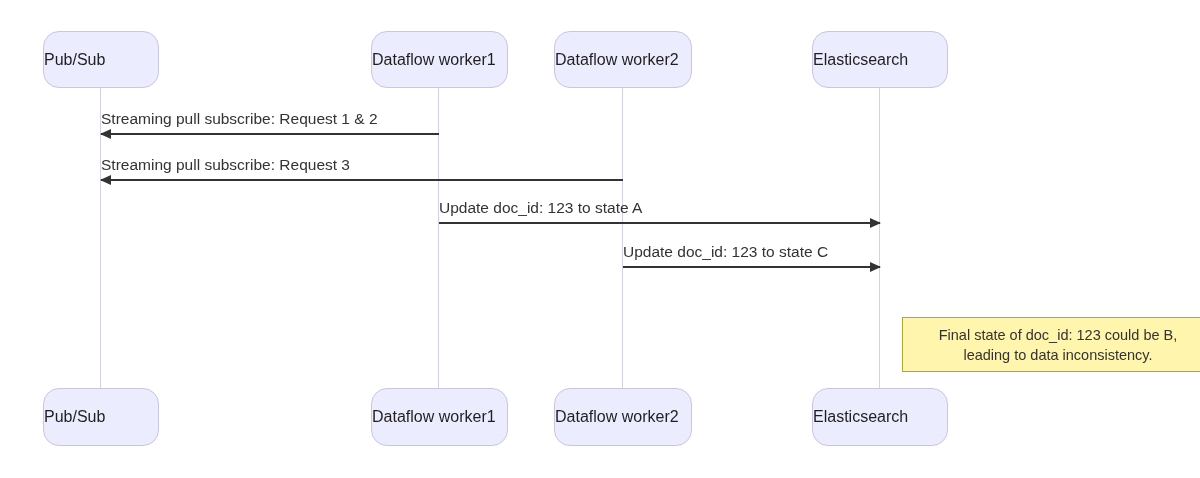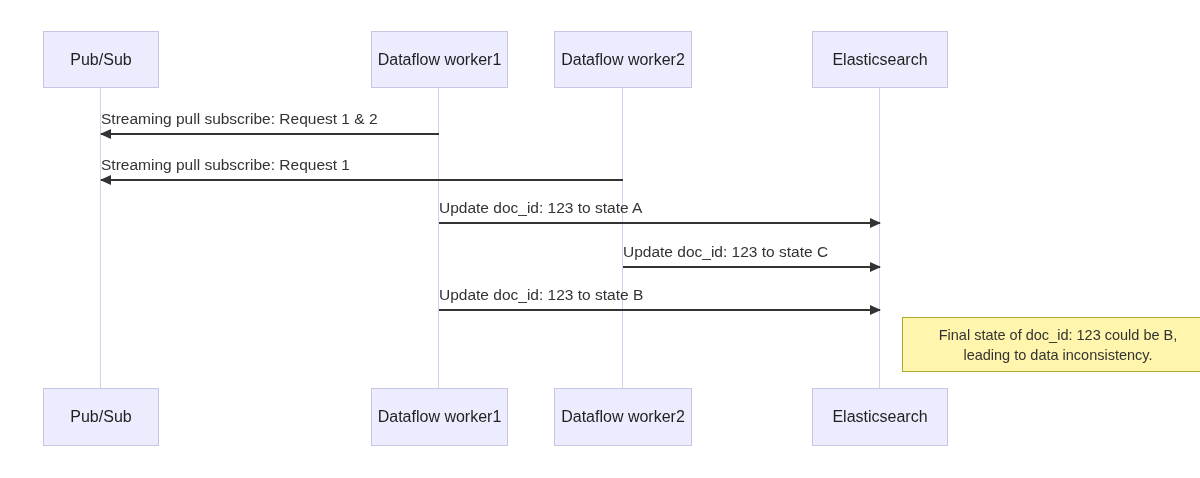--- a/index.html
+++ b/index.html
@@ -23,24 +23,23 @@
     width: 0;
     border-left: 1.5px solid #d6d0ea;
     z-index: 1;
   }
   
   .actor-box {
     position: absolute;
     height: 57px;
     background: #ececff;
     border: 1px solid #c9c5e4;
-    border-radius: 0;
+    border-radius: 16px;
     display: flex;
     align-items: center;
-    justify-content: center;
     font-size: 16px;
     color: #1f1f1f;
     z-index: 3;
     box-sizing: border-box;
   }
   
   .msg {
     position: absolute;
     height: 28px;
     z-index: 2;
@@ -135,41 +134,36 @@
     <span>Elasticsearch</span>
   </div>
 
   <div class="msg" style="left:101px; top:107px; width:338px;">
     <span class="msg-label">Streaming pull subscribe: Request 1 &amp; 2</span>
     <div class="msg-line"></div>
     <div class="arrowhead left"></div>
   </div>
 
   <div class="msg" style="left:101px; top:153px; width:522px;">
-    <span class="msg-label">Streaming pull subscribe: Request 1</span>
+    <span class="msg-label">Streaming pull subscribe: Request 3</span>
     <div class="msg-line"></div>
     <div class="arrowhead left"></div>
   </div>
 
   <div class="msg" style="left:439px; top:196px; width:441px;">
     <span class="msg-label">Update doc_id: 123 to state A</span>
     <div class="msg-line"></div>
     <div class="arrowhead right"></div>
   </div>
 
   <div class="msg" style="left:623px; top:240px; width:257px;">
     <span class="msg-label">Update doc_id: 123 to state C</span>
     <div class="msg-line"></div>
     <div class="arrowhead right"></div>
   </div>
 
-  <div class="msg" style="left:439px; top:283px; width:441px;">
-    <span class="msg-label">Update doc_id: 123 to state B</span>
-    <div class="msg-line"></div>
-    <div class="arrowhead right"></div>
-  </div>
 
   <div class="note-box">
     <span class="note-line">Final state of doc_id: 123 could be B,</span>
     <span class="note-line">leading to data inconsistency.</span>
   </div>
 
 </div>
 
 </body></html>

